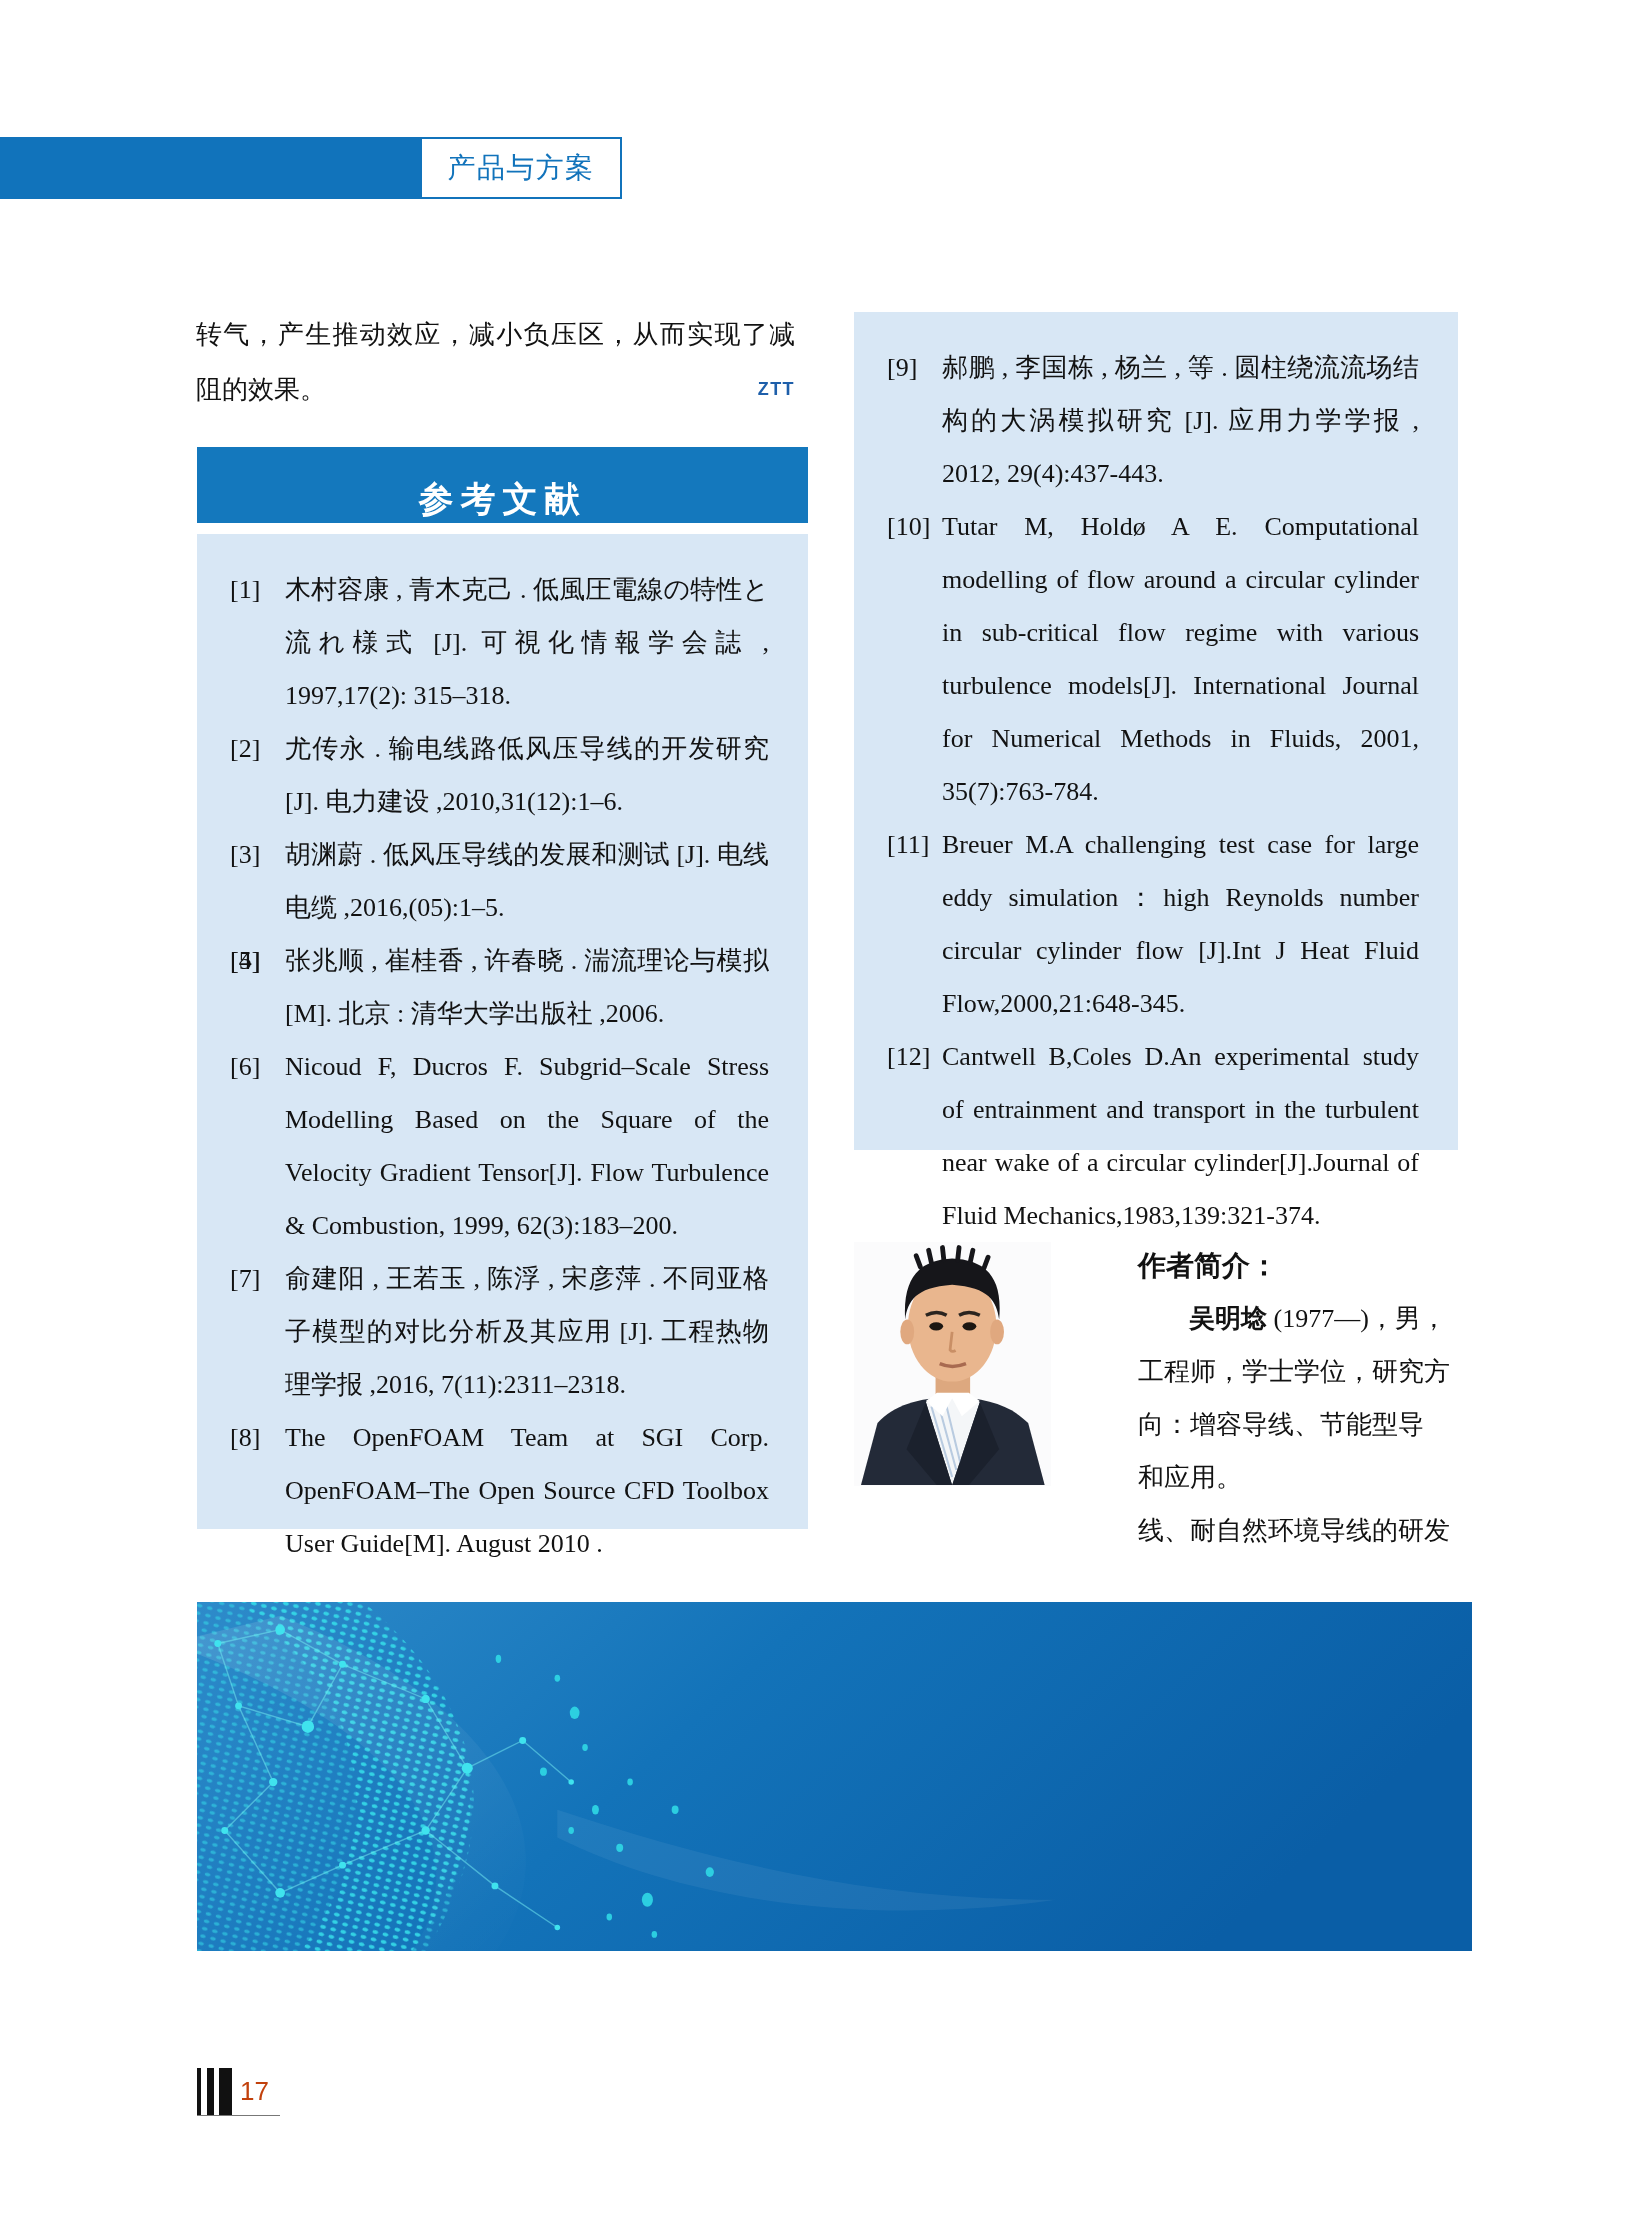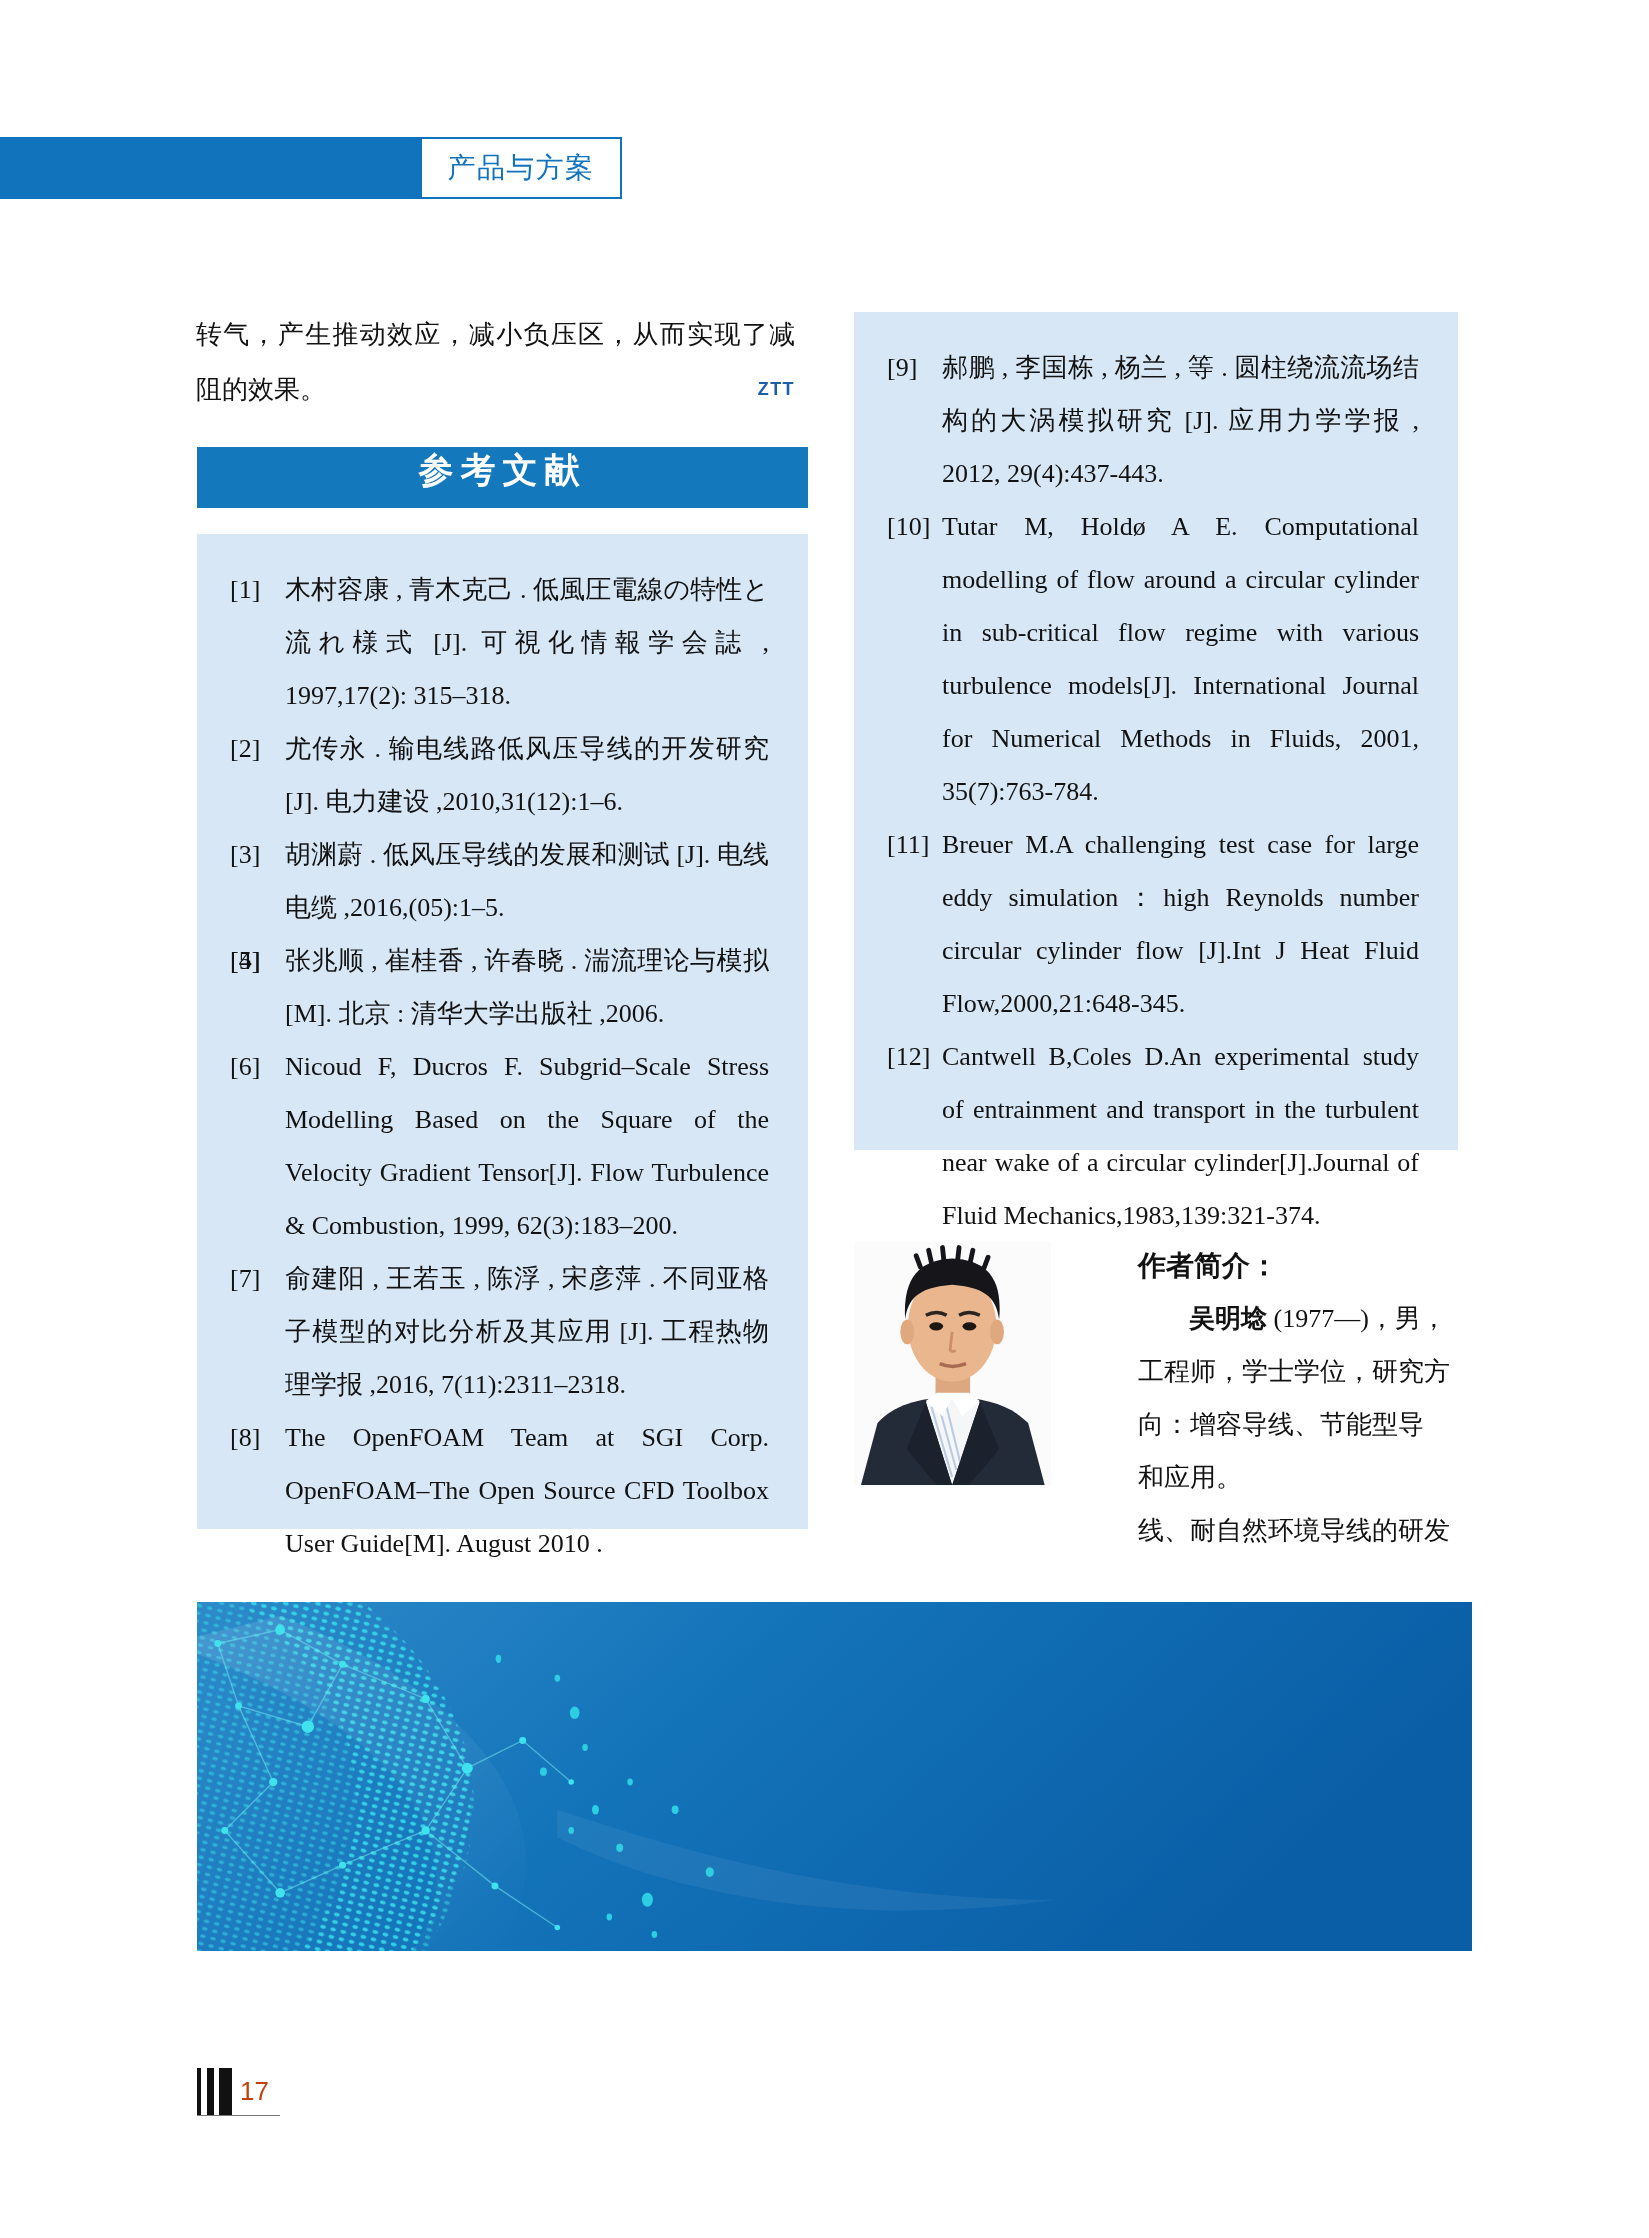--- a/index.html
+++ b/index.html
@@ -37,22 +37,22 @@
     font-size:26px;line-height:55px;
   }
   .intro .l1{text-align:justify;text-align-last:justify;}
   .intro .l2{display:flex;justify-content:space-between;align-items:center;}
   .ztt-mark{
     color:#1e5faa;font-family:"Liberation Sans","DejaVu Sans",sans-serif;
     font-weight:bold;font-size:18px;letter-spacing:1.4px;align-self:center;text-align:center;
   }
   
   .ref-banner{
-    position:absolute;left:197px;top:447px;width:611px;height:61px;
-    background:#1478bd;display:flex;align-items:flex-start;justify-content:center;
+    position:absolute;left:197px;top:447px;width:611px;height:76px;
+    background:#1478bd;display:flex;align-items:flex-end;justify-content:center;
   }
   .ref-banner span{
     color:#ffffff;font-size:35px;font-weight:bold;letter-spacing:7px;
     font-family:"DejaVu Serif","Liberation Serif",serif;
   }
   
   .ref-panel{
     position:absolute;background:#d8e7f5;box-sizing:border-box;
     padding:29px 39px 29px 33px;
     font-size:26px;line-height:53px;

